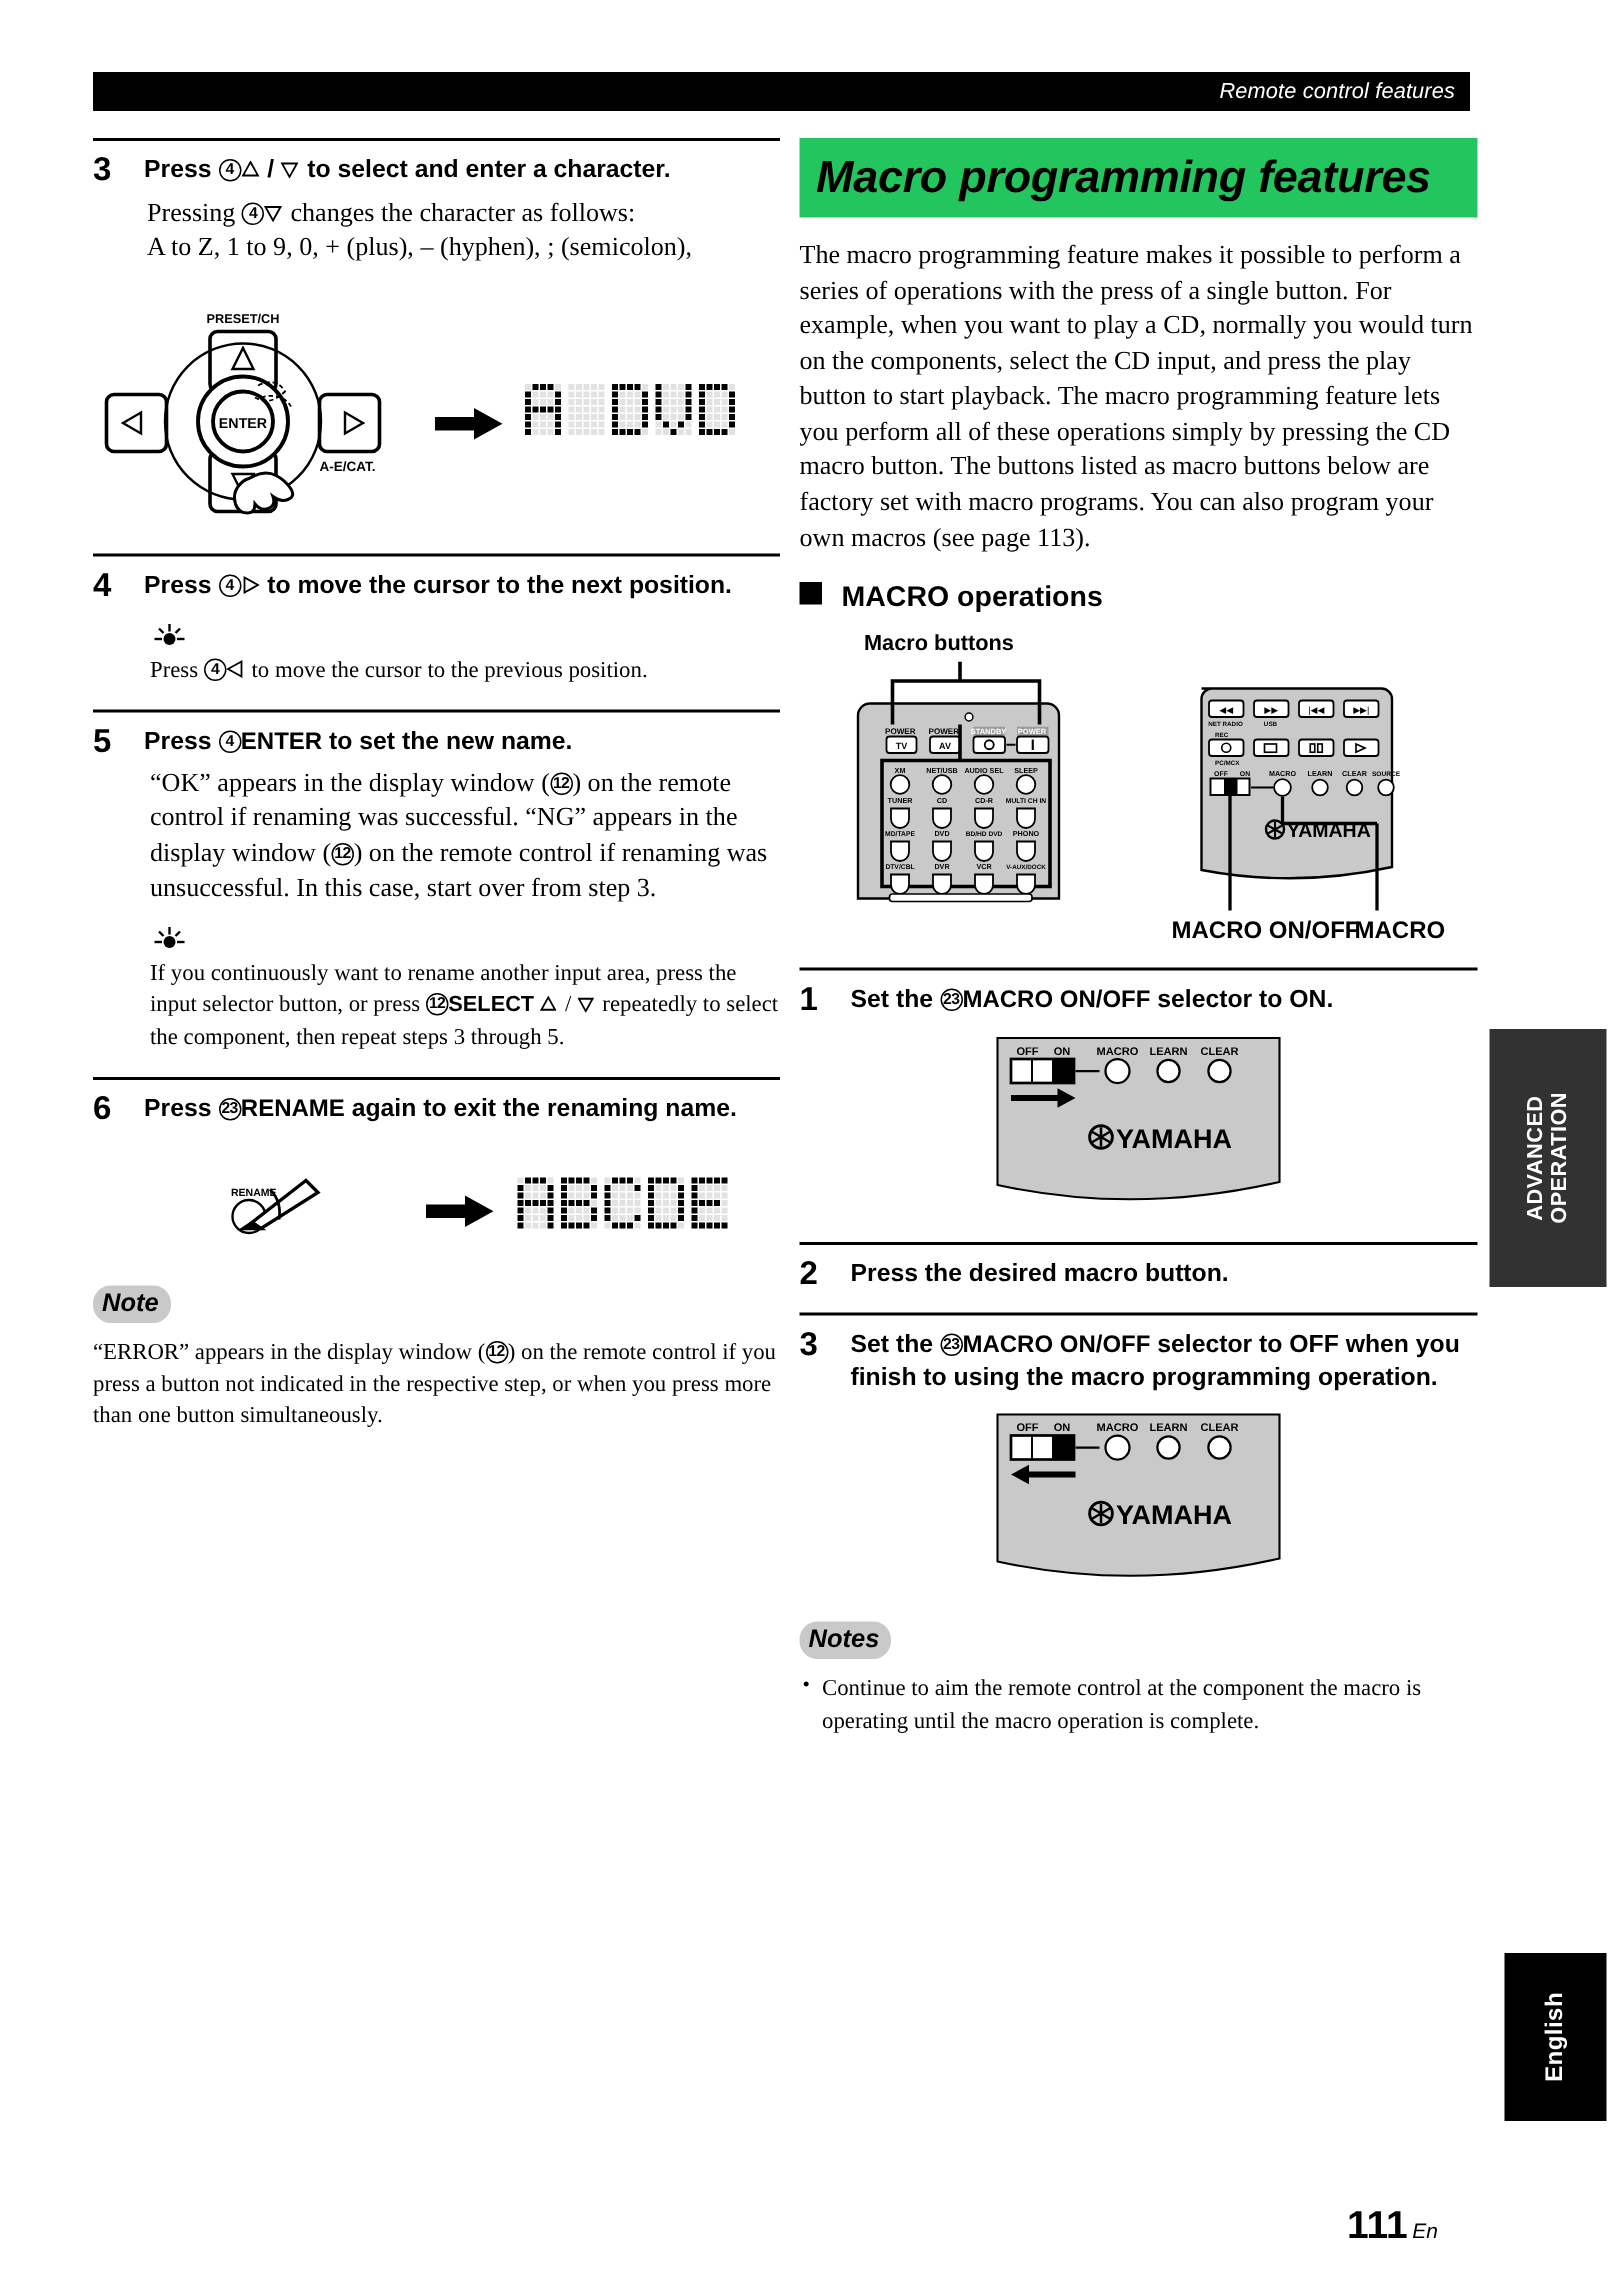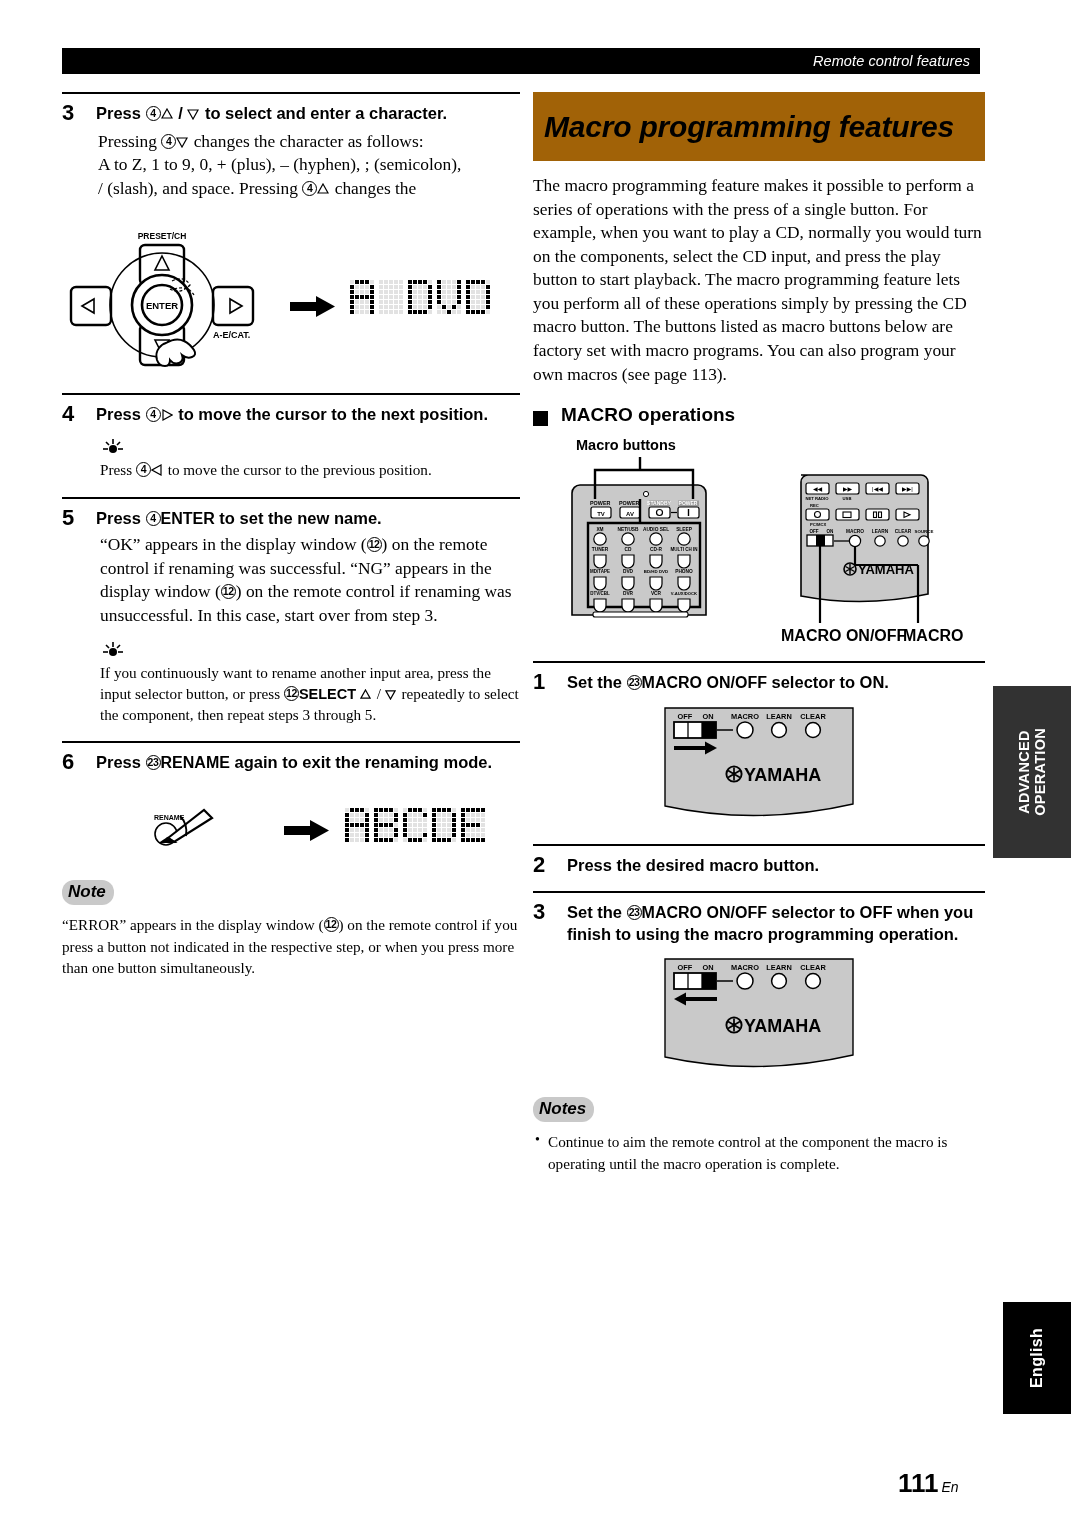--- a/index.html
+++ b/index.html
@@ -75,28 +75,28 @@
   .notes-ul li{
     font-size:15.2px; line-height:1.4; padding-left:15px; position:relative;
     margin-bottom:1px;
   }
   .notes-ul li:before{
     content:"\2022"; position:absolute; left:2px; top:-1px; font-size:14px;
   }
 
   
   .big-title{
-    background:#a16207; height:69px; display:flex; align-items:center;
+    background:#22c55e; height:53px; display:flex; align-items:center;
     padding-left:11px;
   }
   .big-title span{
     font-family:"Liberation Sans", sans-serif; font-weight:bold;
     font-style:italic; font-size:30px; letter-spacing:-0.2px;
   }
-  .sec-head{ display:flex; align-items:flex-end; margin-top:18px; }
+  .sec-head{ display:flex; align-items:flex-start; margin-top:18px; }
   .sec-head .sq{ width:15px; height:15px; background:#000; margin-right:13px; }
   .sec-head span{
     font-family:"Liberation Sans", sans-serif; font-weight:bold; font-size:19px;
   }
   .macro-buttons-label{
     font-family:"Liberation Sans", sans-serif; font-weight:bold; font-size:14.5px;
     margin-left:43px; margin-top:11px;
   }
 
   
@@ -149,23 +149,20 @@
           </svg></span> / <span class="tri"><svg width="12" height="12" viewBox="0 0 12 12">
             <polygon points="1,2 11,2 6,11" fill="none" stroke="#000" stroke-width="1.2"></polygon>
           </svg></span><span> to select and enter a character.</span>
     </div>
   </div>
   <div class="body-text" style="margin-top:5px;margin-left:36px;">
     <div><span>Pressing </span><span class="cn">4</span><span class="tri"><svg width="12" height="12" viewBox="0 0 12 12">
             <polygon points="1,2 11,2 6,11" fill="none" stroke="#000" stroke-width="1.2"></polygon>
           </svg></span><span> changes the character as follows:</span></div>
     <div>A to Z, 1 to 9, 0, + (plus), – (hyphen), ; (semicolon),</div>
-    <div><span>/ (slash), and space. Pressing </span><span class="cn">4</span><span class="tri"><svg width="12" height="12" viewBox="0 0 12 12">
-            <polygon points="6,1 11,10 1,10" fill="none" stroke="#000" stroke-width="1.2"></polygon>
-          </svg></span><span> changes the</span></div>
   </div>
 
   <div class="fig" style="height:160px;margin-top:24px;">
     <svg width="458" height="160" viewBox="0 0 458 160">
 
       <text x="100" y="14" font-family="Liberation Sans, sans-serif" font-size="8.5" font-weight="bold" text-anchor="middle">PRESET/CH</text>
 
       <path d="M83,20 h34 a5,5 0 0 1 5,5 v30 a5,5 0 0 1 -5,5 h-34 a5,5 0 0 1 -5,-5 v-30 a5,5 0 0 1 5,-5 z" fill="#fff" stroke="#000" stroke-width="2.4"></path>
       <polygon points="100,31 107,45 93,45" fill="none" stroke="#000" stroke-width="1.6"></polygon>
 
@@ -445,21 +442,21 @@
           <polygon points="6,1 11,10 1,10" fill="none" stroke="#000" stroke-width="1.3"></polygon>
         </svg></span> / <span class="tri"><svg width="11" height="11" viewBox="0 0 12 12">
           <polygon points="1,2 11,2 6,11" fill="none" stroke="#000" stroke-width="1.3"></polygon>
         </svg></span><span> repeatedly to select the component, then repeat steps 3 through 5.</span>
   </div>
 
   <div class="rule" style="margin-top:16px;"></div>
   <div class="step" style="margin-top:7px;">
     <div class="step-num">6</div>
     <div class="step-title">
-      <span>Press </span><span class="cn">23</span><span class="bsans">RENAME</span><span> again to exit the renaming mode.</span>
+      <span>Press </span><span class="cn">23</span><span class="bsans">RENAME</span><span> again to exit the renaming name.</span>
     </div>
   </div>
 
   <div class="fig" style="height:78px;margin-top:12px;">
     <svg width="458" height="78" viewBox="0 0 458 78">
       <text x="92" y="34" font-family="Liberation Sans, sans-serif" font-size="7" font-weight="bold">RENAME</text>
       <circle cx="104" cy="48" r="11" fill="none" stroke="#000" stroke-width="1.6"></circle>
 
       <g stroke="#000" stroke-width="2.2" fill="#fff">
         <path d="M106,52 L142,24 L150,32 L112,56 z"></path>

